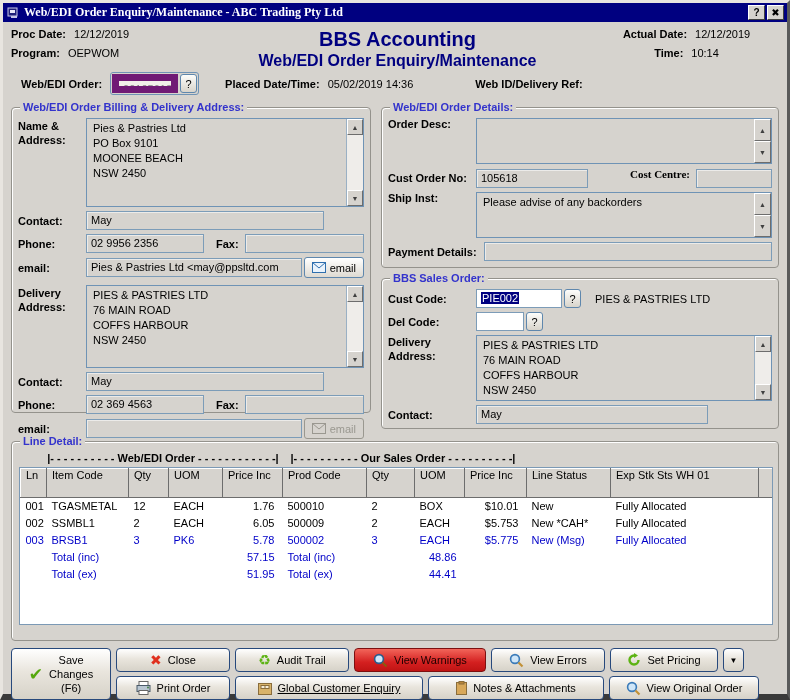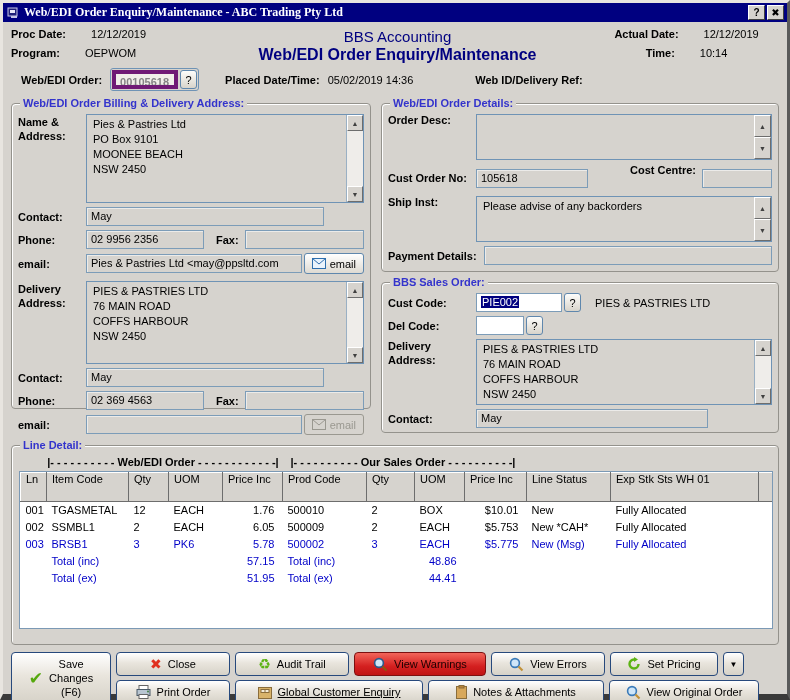--- a/index.html
+++ b/index.html
@@ -18,25 +18,25 @@
   .tbtn { width:17px; height:15px; background:#d6d3ce; border:1px solid; border-color:#fff #404040 #404040 #fff;
     font-size:10px; font-weight:bold; color:#000; display:flex; align-items:center; justify-content:center; margin-left:2px; cursor:default;}
 
   .content { flex:1; padding:4px 8px 0 8px; position:relative; }
 
   
   .hdr { display:flex; margin-top:2px; }
   .hdr-left { width:190px; }
   .hdr-center { flex:1; text-align:center; color:#000080; }
   .hdr-right { width:185px; }
-  .kv { display:flex; margin-bottom:7px;gap:17px; }
+  .kv { display:flex; margin-bottom:7px; }
   .kv .k { font-weight:bold; }
   .kv .v { margin-left:8px; }
   .hdr-right .kv { justify-content:center; }
-  .app-title { font-size:15px; font-weight:normal; letter-spacing:0; }
+  .app-title { font-size:20px; font-weight:bold; letter-spacing:0; }
   .screen-title { font-size:16px; font-weight:bold; margin-top:1px; }
 
   
   .lbl { font-weight:bold; color:#000; }
   .inp { background:#d6d3ce; border:1px solid #7c9cb8; box-shadow:inset 1px 1px 0 rgba(255,255,255,.55);
     height:19px; padding:2px 4px; font-size:11px; color:#000; overflow:hidden; white-space:nowrap; }
   .inp.white { background:#fff; }
   .txtbox { background:#d6d3ce; border:1px solid #6f93b5; display:flex; align-items:stretch; }
   .txt-content { flex:1; padding:2px 6px; white-space:pre-line; line-height:15px; overflow:hidden; }
   .sbar { width:17px; border-left:1px solid #9ab0c4; background:#e9e7e2; display:flex; flex-direction:column; }
@@ -50,21 +50,21 @@
     border-radius:3px; font-size:11px; color:#000; display:flex; align-items:center; justify-content:center; margin-left:2px; }
 
   
   .group { border:1px solid #94928c; border-radius:4px; position:relative; box-shadow:inset 1px 1px 0 #fff;
     padding:10px 6px 4px 6px; }
   .legend { position:absolute; top:-7px; left:8px; background:#d6d3ce; padding:0 3px; color:#3333cc; font-weight:bold; font-size:11px; line-height:13px; }
 
   
   .order-row { display:flex; align-items:center; margin:2px 0 12px 10px; }
   .order-wrap { display:flex; align-items:center; border:1px solid #6f93b5; border-radius:3px; padding:1px; margin-left:8px; }
-  .order-no { width:66px; color:#848284; background:#f1efe9; border:4px solid #701a75; box-shadow:none;font-weight:bold; }
+  .order-no { width:66px; color:#848284; background:#f1efe9; border:7px solid #701a75; box-shadow:none; }
 
   
   .main { display:flex; gap:10px; margin-top:4px; }
   .col-left { width:360px; }
   .col-right { flex:1; display:flex; flex-direction:column; }
   .frow { display:flex; align-items:center; margin-bottom:4px; }
   .frow.top { align-items:flex-start; }
   .llab { width:68px; flex:0 0 auto; font-weight:bold; line-height:14px; padding-top:1px; }
 
   .billing .txtbox.big { height:89px; }
@@ -74,21 +74,21 @@
   .billing .fax { flex:1; }
   .billing .email { width:222px; }
   .email-btn { height:21px; display:flex; align-items:center; gap:4px; padding:0 7px; margin-left:2px;
     background:linear-gradient(180deg,#ffffff,#dedad2); border:1px solid #5f87ad; border-radius:3px; font-size:11px; color:#000; }
   .email-btn.disabled { color:#9a9890; border-color:#9a9890; background:#d6d3ce; }
 
   .details { margin-bottom:10px; padding-bottom:6px; }
   .details .llab2 { width:88px; flex:0 0 auto; font-weight:bold; }
   .details .txtbox { height:46px; flex:1; }
   .details .custno { width:112px; }
-  .details .cclbl { margin:0 6px 16px 42px; }
+  .details .cclbl { margin:0 6px 8px 42px;font-family:Liberation Serif, serif; }
   .details .cc { flex:1; }
   .details .pay { flex:1; }
 
   .bbs { flex:1; }
   .bbs .llab2 { width:88px; flex:0 0 auto; font-weight:bold; line-height:14px; }
   .bbs .code { width:86px; }
   .bbs .custname { margin-left:14px; }
   .bbs .delcode { width:48px; }
   .bbs .txtbox.big { height:66px; }
   .bbs .contact { width:232px; }

